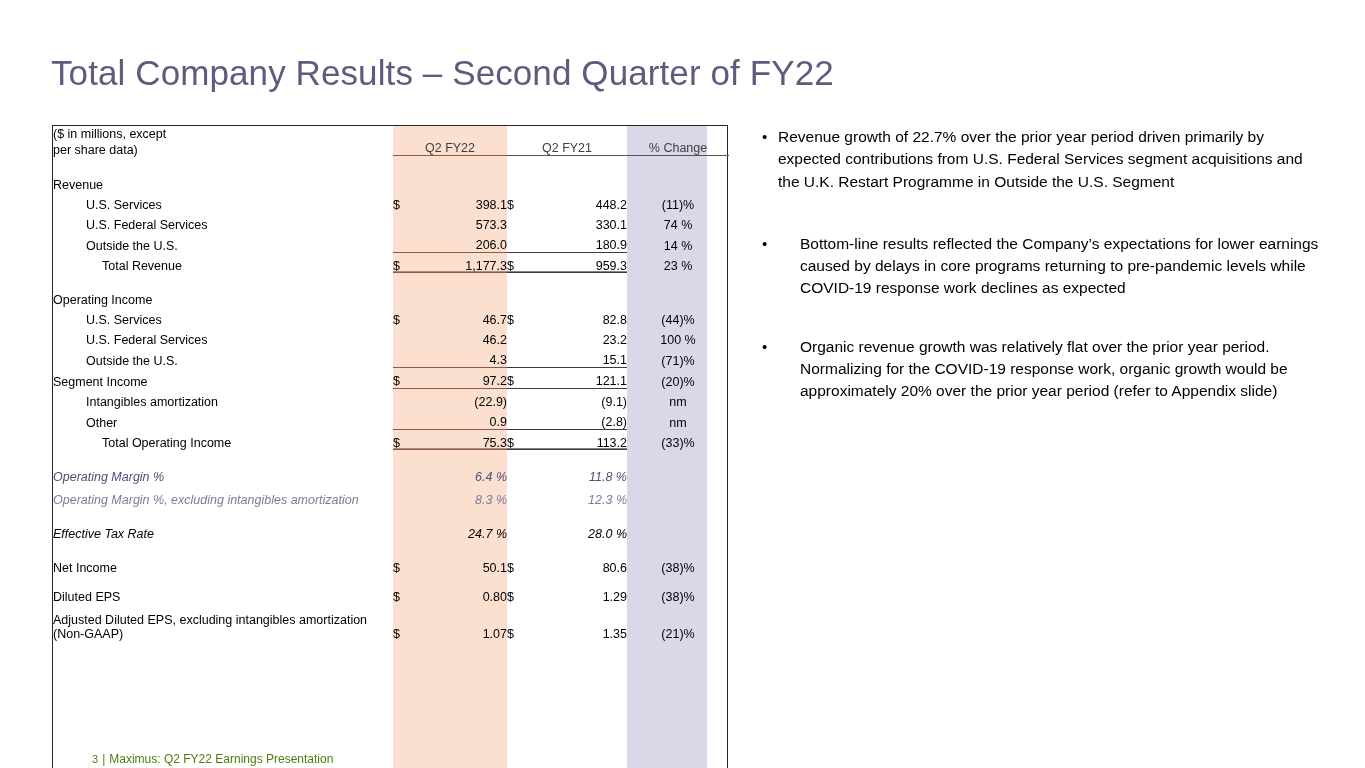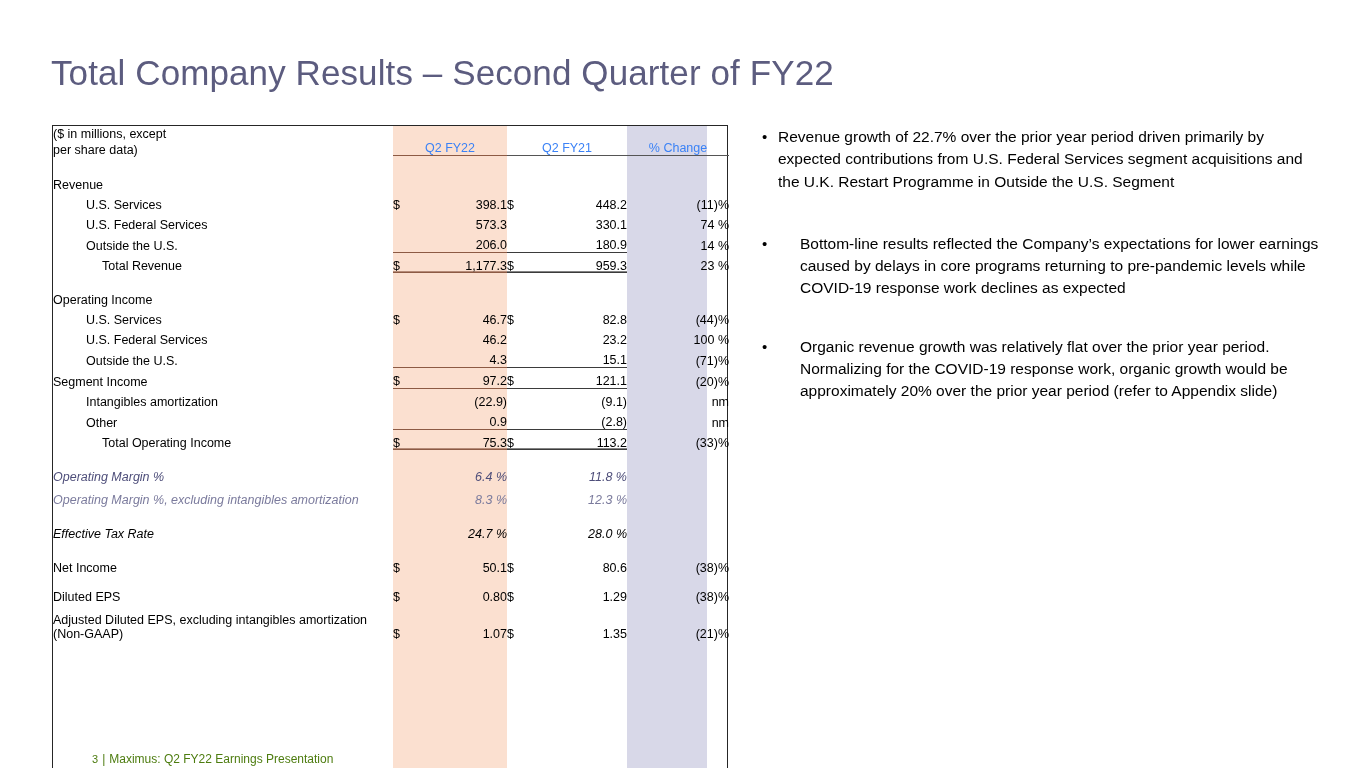--- a/index.html
+++ b/index.html
@@ -93,36 +93,36 @@
     padding: 22px 0 0 21px;
     vertical-align: top;
     color: #000;
   }
   .hdr-col {
     font-weight: bold;
     font-size: 12.5px;
     text-align: center;
     padding-bottom: 9px;
     vertical-align: bottom;
-    color: #3b82f6;
+    color: #404040;
   }
   .hdr-rule td { height: 2px; padding: 0; }
   .rule-dark { border-top: 1.3px solid #555555; }
   .rule-brown { border-top: 1.3px solid #8c5a44; }
 
   
   tr.row td { height: 20px; }
   .lbl { padding-left: 21px; white-space: nowrap; }
   .lbl.ind1 { padding-left: 33px; }
   .lbl.ind2 { padding-left: 49px; }
   .bold { font-weight: bold; }
   .ital { font-style: italic; }
   .cur { text-align: left; padding-left: 8px; }
   .val { text-align: right; padding-right: 14px; white-space: nowrap; }
-  .chg { text-align: right; padding-right: 9px; white-space: nowrap; }
+  .chg { text-align: center; padding-right: 9px; white-space: nowrap; }
 
   .spacer td { height: 14px; }
   .spacer-sm td { height: 9px; }
 
   
   .ln-top-brown { border-top: 1.2px solid #8c5a44; }
   .ln-top-dark  { border-top: 1.2px solid #3b3b3b; }
   .ln-bot-brown { border-bottom: 1.2px solid #8c5a44; }
   .ln-bot-dark  { border-bottom: 1.2px solid #3b3b3b; }
   .dbl-brown { box-shadow: inset 0 -1.2px 0 #8c5a44, inset 0 -4px 0 -2.6px #8c5a44; }

